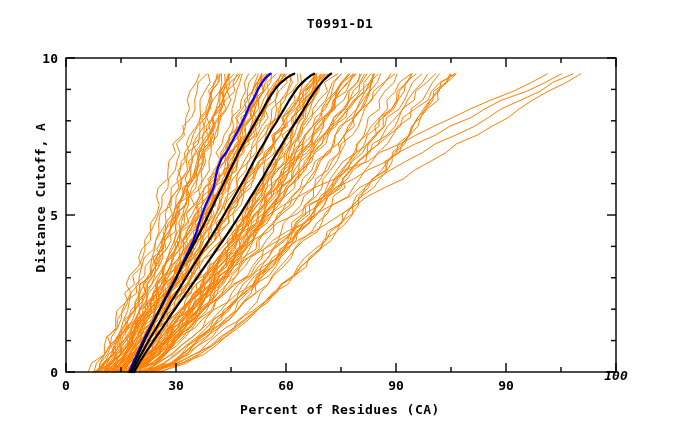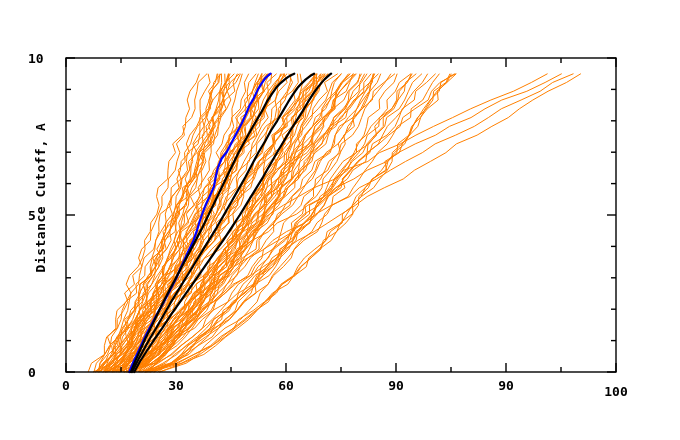--- a/index.html
+++ b/index.html
@@ -64,38 +64,41 @@
     font-size: 13px;
     font-weight: bold;
     color: #000000;
     white-space: nowrap;
   }
   .xtick-label {
     text-align: center;
     width: 46px;
   }
   .ytick-label {
+    text-align: right;
     width: 30px;
   }
   svg.plot-svg {
     position: absolute;
     left: 0;
     top: 0;
     width: 680px;
     height: 440px;
   }
 </style>
 </head>
 <body>
 
 <div id="chart-root">
 
+  <div class="chart-title">T0991-D1</div>
 
   <div class="ylabel">Distance Cutoff, A</div>
 
+  <div class="xlabel">Percent of Residues (CA)</div>
 
   <svg class="plot-svg" viewBox="0 0 680 440">
     <g id="bundle-layer">
         <path d="M95.19 372.00 L104.31 363.23 L114.00 354.45 L119.12 345.68 L120.66 336.91 L122.22 328.13 L128.64 319.36 L130.60 310.59 L138.34 301.81 L139.58 293.04 L144.34 284.26 L150.92 275.49 L150.15 266.72 L152.24 257.94 L163.46 249.17 L164.72 240.40 L163.00 231.62 L171.48 222.85 L173.89 214.08 L175.63 205.30 L176.15 196.53 L180.86 187.76 L182.04 178.98 L189.85 170.21 L188.51 161.44 L196.87 152.66 L192.85 143.89 L197.95 135.11 L203.92 126.34 L206.33 117.57 L205.96 108.79 L209.19 100.02 L210.90 91.25 L218.82 82.47 L219.94 73.70" fill="none" stroke="#FF8000" stroke-width="1" stroke-linejoin="round"></path>
         <path d="M93.94 372.00 L96.39 363.23 L104.41 354.45 L104.37 345.68 L106.67 336.91 L117.19 328.13 L117.25 319.36 L123.56 310.59 L127.94 301.81 L124.63 293.04 L134.42 284.26 L132.71 275.49 L141.94 266.72 L138.60 257.94 L141.66 249.17 L150.40 240.40 L150.94 231.62 L154.96 222.85 L158.40 214.08 L162.02 205.30 L161.93 196.53 L167.97 187.76 L168.44 178.98 L175.22 170.21 L176.94 161.44 L179.83 152.66 L176.49 143.89 L184.38 135.11 L182.87 126.34 L191.61 117.57 L195.10 108.79 L194.66 100.02 L196.98 91.25 L198.12 82.47 L207.02 73.70" fill="none" stroke="#FF8000" stroke-width="1" stroke-linejoin="round"></path>
         <path d="M96.78 372.00 L103.17 363.23 L112.74 354.45 L120.24 345.68 L126.66 336.91 L131.02 328.13 L135.19 319.36 L139.82 310.59 L142.67 301.81 L146.18 293.04 L143.07 284.26 L148.67 275.49 L155.88 266.72 L152.83 257.94 L162.22 249.17 L161.58 240.40 L165.55 231.62 L165.61 222.85 L172.34 214.08 L169.22 205.30 L172.31 196.53 L179.05 187.76 L176.95 178.98 L180.34 170.21 L181.19 161.44 L189.36 152.66 L186.39 143.89 L189.77 135.11 L196.67 126.34 L200.74 117.57 L200.05 108.79 L200.04 100.02 L204.72 91.25 L210.05 82.47 L208.08 73.70" fill="none" stroke="#FF8000" stroke-width="1" stroke-linejoin="round"></path>
         <path d="M95.41 372.00 L104.63 363.23 L108.51 354.45 L117.49 345.68 L118.94 336.91 L127.21 328.13 L124.61 319.36 L135.02 310.59 L139.11 301.81 L138.50 293.04 L140.36 284.26 L150.92 275.49 L155.05 266.72 L156.38 257.94 L160.04 249.17 L162.90 240.40 L168.54 231.62 L173.73 222.85 L178.49 214.08 L176.99 205.30 L183.23 196.53 L184.79 187.76 L190.12 178.98 L190.91 170.21 L191.15 161.44 L195.13 152.66 L201.23 143.89 L207.38 135.11 L206.07 126.34 L212.55 117.57 L216.05 108.79 L218.64 100.02 L219.64 91.25 L226.51 82.47 L228.93 73.70" fill="none" stroke="#FF8000" stroke-width="1" stroke-linejoin="round"></path>
         <path d="M97.91 372.00 L100.22 363.23 L107.39 354.45 L110.70 345.68 L107.54 336.91 L115.88 328.13 L115.64 319.36 L116.98 310.59 L126.18 301.81 L131.00 293.04 L126.18 284.26 L129.64 275.49 L138.06 266.72 L142.48 257.94 L145.01 249.17 L144.58 240.40 L150.28 231.62 L150.77 222.85 L156.90 214.08 L159.13 205.30 L156.57 196.53 L158.07 187.76 L167.68 178.98 L167.96 170.21 L168.90 161.44 L175.47 152.66 L172.69 143.89 L182.30 135.11 L185.40 126.34 L185.85 117.57 L189.55 108.79 L187.19 100.02 L189.97 91.25 L196.25 82.47 L199.47 73.70" fill="none" stroke="#FF8000" stroke-width="1" stroke-linejoin="round"></path>
         <path d="M88.18 372.00 L91.44 363.23 L104.53 354.45 L110.33 345.68 L111.57 336.91 L117.54 328.13 L121.09 319.36 L122.12 310.59 L125.61 301.81 L136.68 293.04 L135.94 284.26 L144.76 275.49 L145.11 266.72 L151.88 257.94 L154.83 249.17 L155.62 240.40 L160.90 231.62 L166.25 222.85 L165.26 214.08 L167.93 205.30 L171.87 196.53 L179.78 187.76 L181.27 178.98 L187.59 170.21 L186.37 161.44 L187.47 152.66 L198.12 143.89 L199.73 135.11 L199.95 126.34 L199.87 117.57 L208.32 108.79 L210.78 100.02 L211.59 91.25 L218.18 82.47 L217.75 73.70" fill="none" stroke="#FF8000" stroke-width="1" stroke-linejoin="round"></path>
         <path d="M99.15 372.00 L113.19 363.23 L116.36 354.45 L125.01 345.68 L133.22 336.91 L135.09 328.13 L139.63 319.36 L145.31 310.59 L146.26 301.81 L147.03 293.04 L151.66 284.26 L157.33 275.49 L163.59 266.72 L167.65 257.94 L170.41 249.17 L174.43 240.40 L176.35 231.62 L174.80 222.85 L176.34 214.08 L184.62 205.30 L189.42 196.53 L187.34 187.76 L193.90 178.98 L196.94 170.21 L198.05 161.44 L197.76 152.66 L203.13 143.89 L202.36 135.11 L210.15 126.34 L206.78 117.57 L209.28 108.79 L212.91 100.02 L219.87 91.25 L221.63 82.47 L221.41 73.70" fill="none" stroke="#FF8000" stroke-width="1" stroke-linejoin="round"></path>
@@ -247,19 +250,19 @@
         <line x1="616" y1="89.39999999999998" x2="611" y2="89.39999999999998" stroke="#000" stroke-width="1.4"></line>
       </g>
   </svg>
 
   <div id="tick-labels">
       <div class="tick-label xtick-label" style="left: 43px; top: 378px;">0</div>
       <div class="tick-label xtick-label" style="left: 153px; top: 378px;">30</div>
       <div class="tick-label xtick-label" style="left: 263px; top: 378px;">60</div>
       <div class="tick-label xtick-label" style="left: 373px; top: 378px;">90</div>
       <div class="tick-label xtick-label" style="left: 483px; top: 378px;">90</div>
-      <div class="tick-label xtick-label" style="left: 593px; top: 384px;">100</div>
+      <div class="tick-label xtick-label" style="left: 593px; top: 368px; font-style: italic;">100</div>
       <div class="tick-label ytick-label" style="left: 28px; top: 365px;">0</div>
       <div class="tick-label ytick-label" style="left: 28px; top: 208px;">5</div>
       <div class="tick-label ytick-label" style="left: 28px; top: 51px;">10</div>
     </div>
 
 </div>
 
 </body></html>

